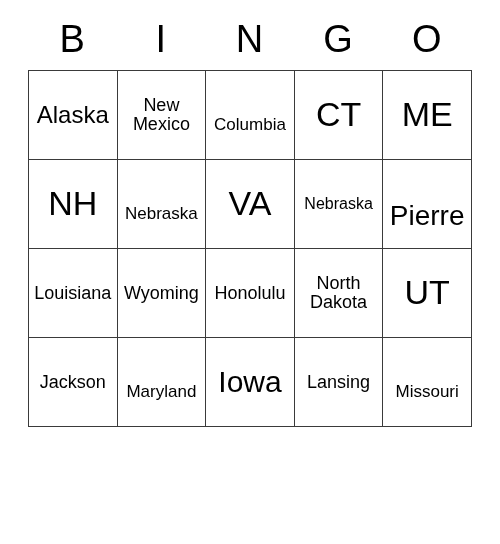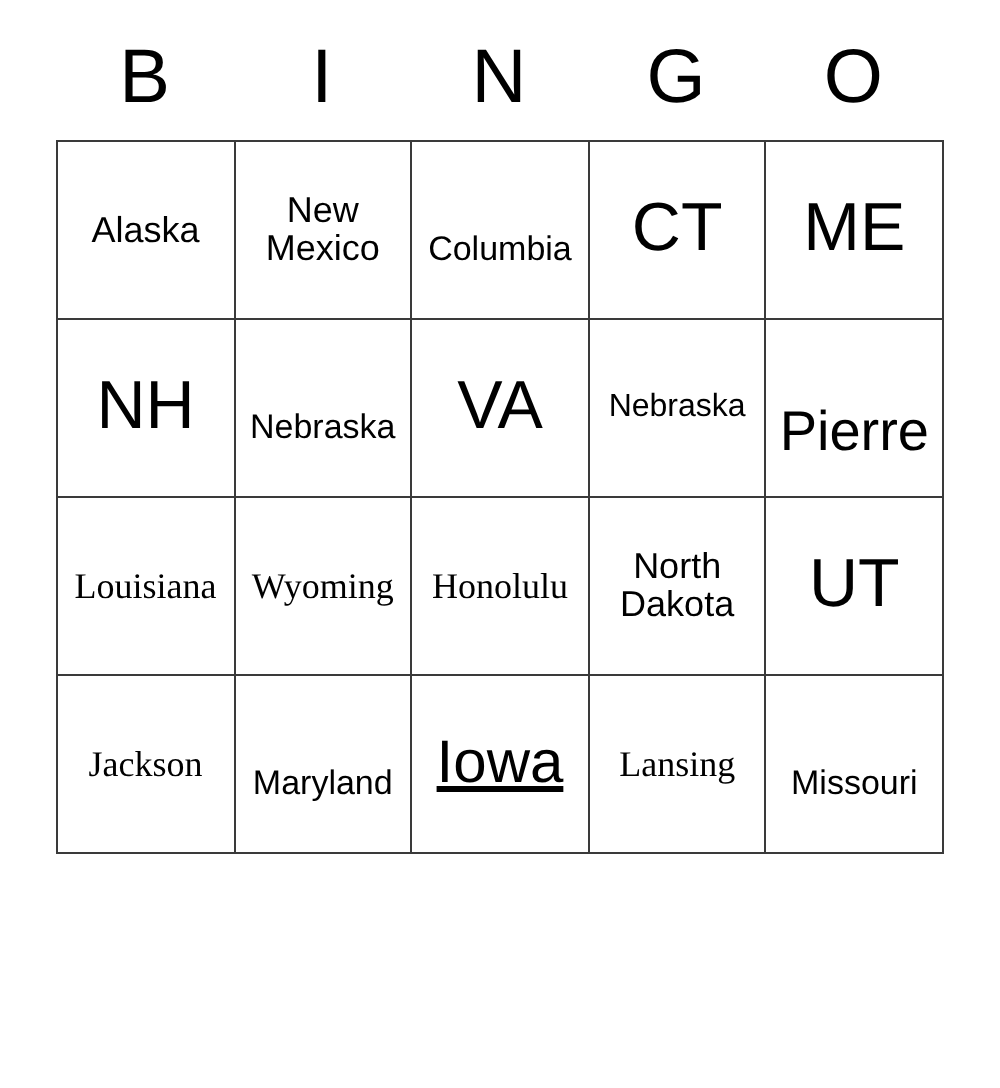--- a/index.html
+++ b/index.html
@@ -62,25 +62,25 @@
     display: block;
     line-height: 1.04;
     color: #000000;
     white-space: normal;
     word-break: normal;
   }
 
   
   .fs-xs   { font-size: 16px; }
   .fs-s    { font-size: 17px; margin-top: 20px; }
-  .fs-m    { font-size: 18px; font-family: Liberation Serif, serif; }
-  .fs-l    { font-size: 18px; }
+  .fs-m    { font-size: 18px; }
+  .fs-l    { font-size: 24px; }
   .fs-xl   { font-size: 18px; }
   .fs-2xl  { font-size: 28px; margin-top: 24px; }
-  .fs-3xl  { font-size: 30px; text-decoration: underline; }
+  .fs-3xl  { font-size: 30px; }
   .fs-4xl  { font-size: 34px; }
 </style>
 </head>
 <body>
 
 <div id="bingo-card">
 
   <div id="header-row">
     <div class="header-cell">B</div>
     <div class="header-cell">I</div>

